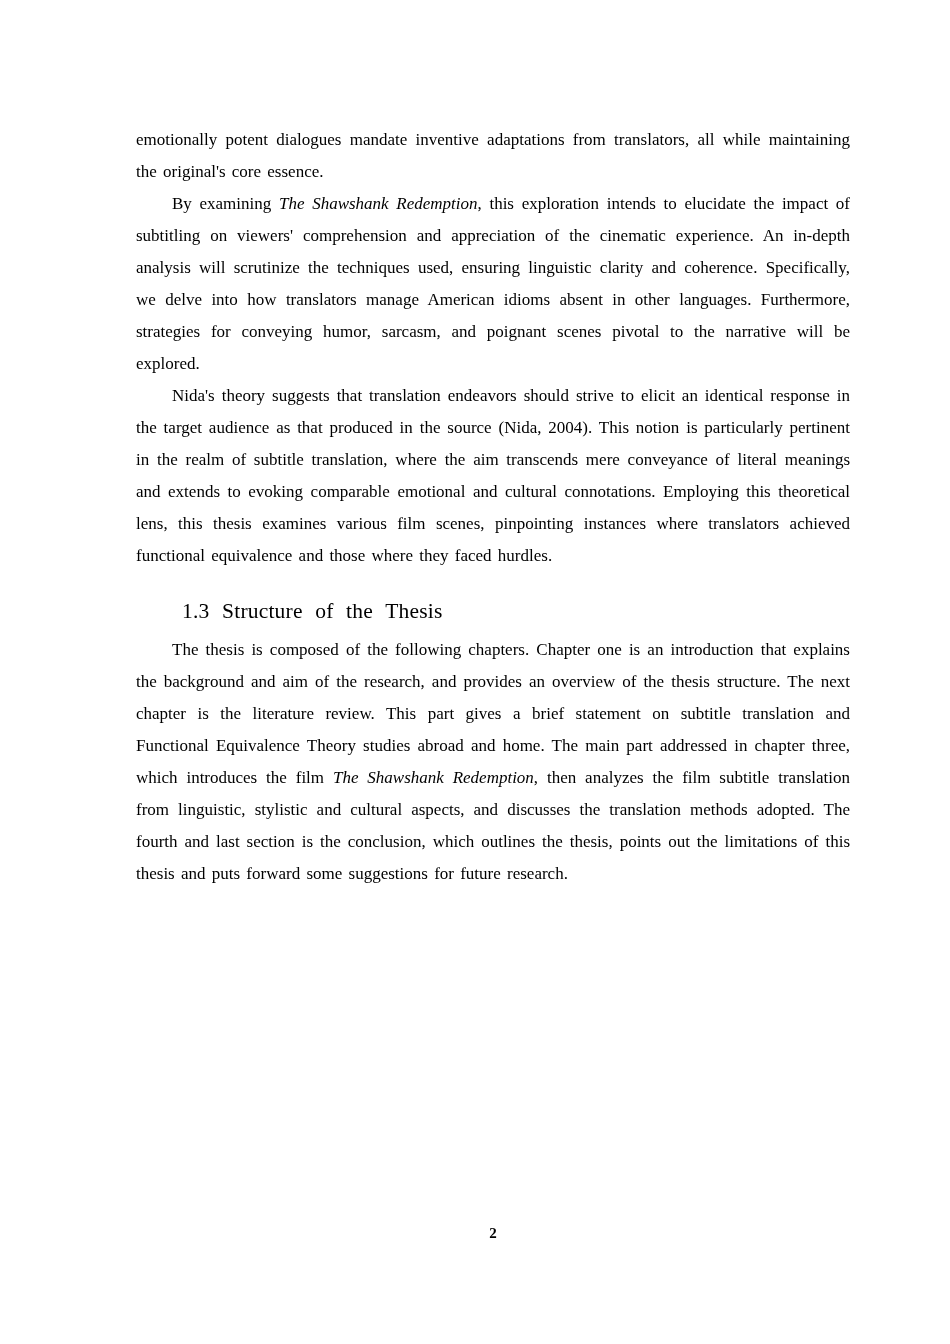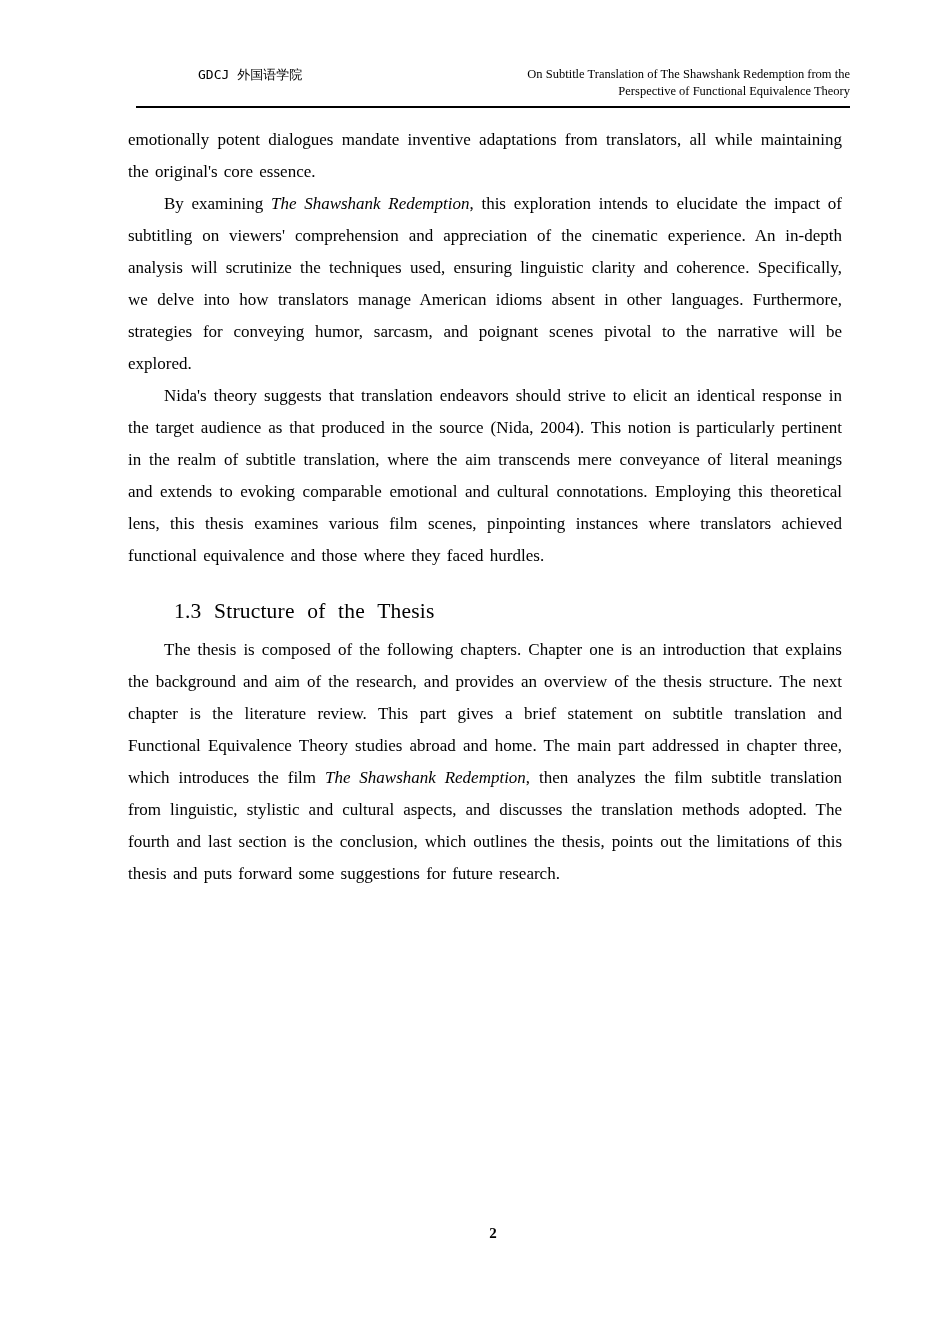--- a/index.html
+++ b/index.html
@@ -40,21 +40,21 @@
       font-family: "Liberation Serif", serif;
       font-size: 12.5px;
       line-height: 17px;
       text-align: right;
       max-width: 420px;
     }
     
     .doc-body {
       position: absolute;
       top: 124px;
-      left: 128px;
+      left: 136px;
       width: 714px;
     }
     .doc-body p {
       font-size: 17px;
       line-height: 32px;
       text-align: justify;
       text-indent: 36px;
       word-spacing: 2px;
     }
     .doc-body p.continuation {
@@ -79,27 +79,20 @@
     .page-number {
       font-size: 15px;
       font-weight: bold;
     }
   </style>
 </head>
 <body>
 
 <div class="page">
 
-  <div class="page-header">
-    <div class="header-left">GDCJ 外国语学院</div>
-    <div class="header-right">
-      <div>On Subtitle Translation of The Shawshank Redemption from the</div>
-      <div>Perspective of Functional Equivalence Theory</div>
-    </div>
-  </div>
 
   <div class="doc-body">
 
     <p class="continuation">emotionally potent dialogues mandate inventive adaptations from translators, all while maintaining the original's core essence.</p>
 
     <p><span>By examining </span><span style="font-style: italic;">The Shawshank Redemption</span><span>, this exploration intends to elucidate the impact of subtitling on viewers' comprehension and appreciation of the cinematic experience. An in-depth analysis will scrutinize the techniques used, ensuring linguistic clarity and coherence. Specifically, we delve into how translators manage American idioms absent in other languages. Furthermore, strategies for conveying humor, sarcasm, and poignant scenes pivotal to the narrative will be explored.</span></p>
 
     <p>Nida's theory suggests that translation endeavors should strive to elicit an identical response in the target audience as that produced in the source (Nida, 2004). This notion is particularly pertinent in the realm of subtitle translation, where the aim transcends mere conveyance of literal meanings and extends to evoking comparable emotional and cultural connotations. Employing this theoretical lens, this thesis examines various film scenes, pinpointing instances where translators achieved functional equivalence and those where they faced hurdles.</p>
 
     <h2 class="section-heading">1.3 Structure of the Thesis</h2>

